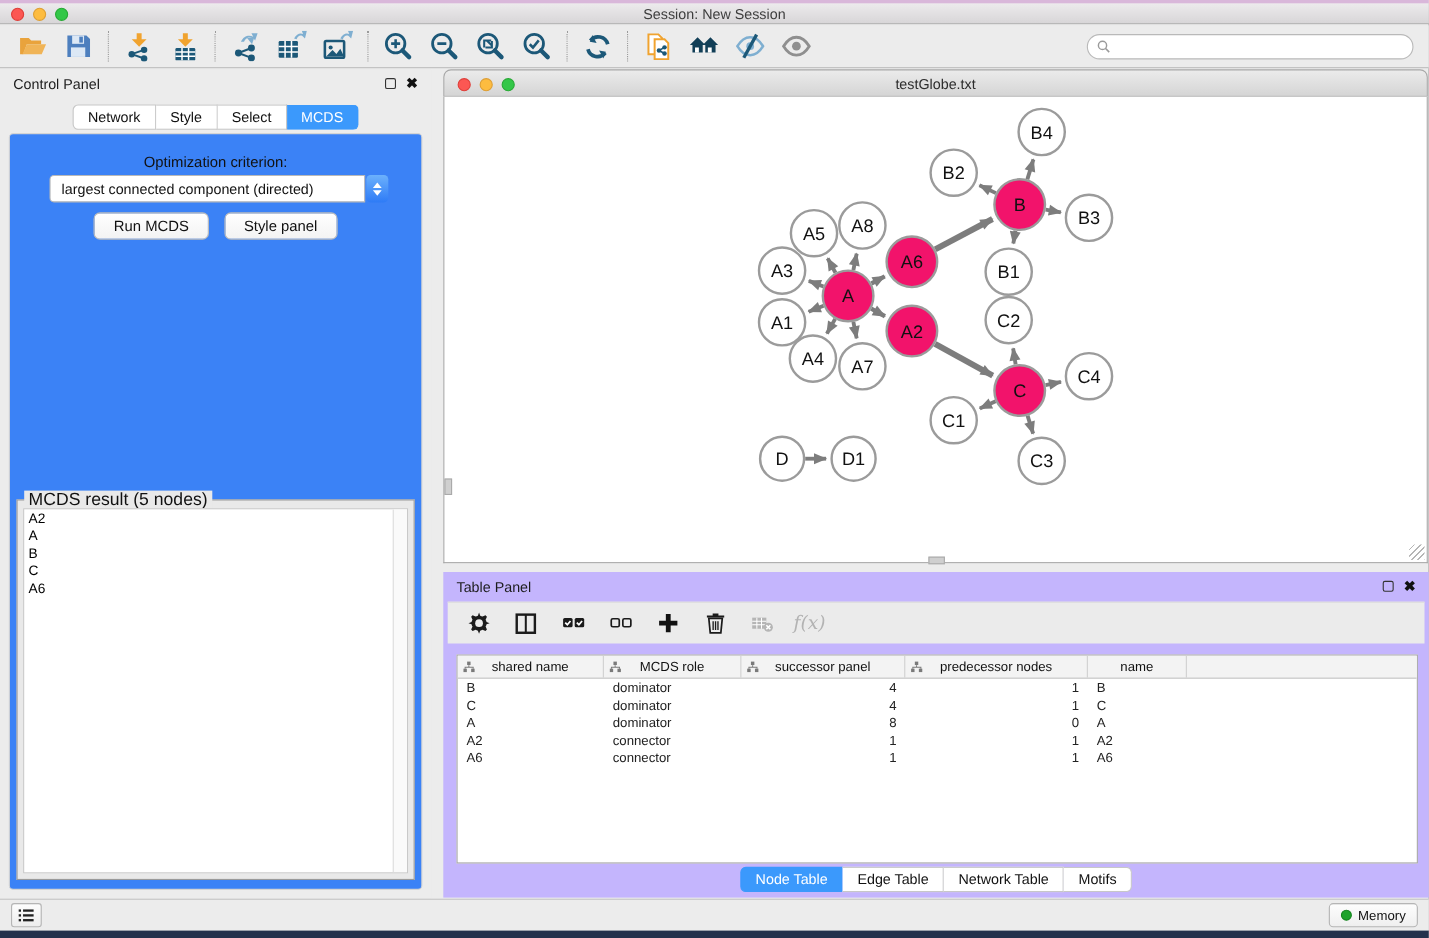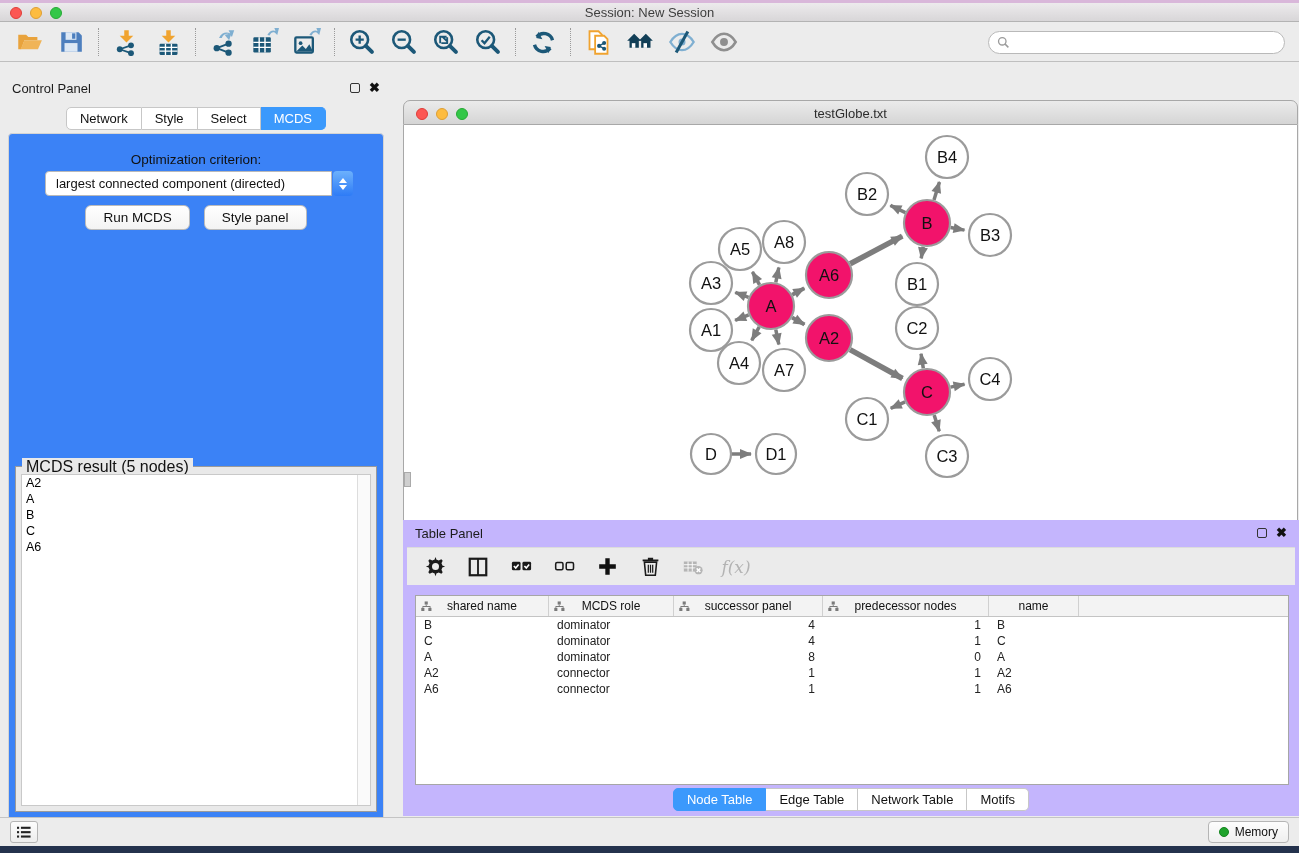--- a/index.html
+++ b/index.html
@@ -22,21 +22,21 @@
   
   .toolbar { position:absolute; left:0; top:23px; right:0; height:39px;
     background:#ececec; border-bottom:1px solid #bfbfbf; display:flex; align-items:center; padding:0 14px; }
   .tgroup { display:flex; align-items:center; gap:12px; }
   .sep { width:1px; height:28px; margin:0 12px; background:transparent; border-left:1px dotted #9a9a9a; }
   .tbi { width:30px; height:30px; display:flex; align-items:center; justify-content:center; cursor:default; }
   .searchbox { margin-left:auto; width:297px; height:23px; background:#fff; border:1px solid #b9b9b9;
     border-radius:12px; display:flex; align-items:center; padding:0 8px; gap:5px; }
   .searchbox input { border:none; outline:none; flex:1; font-size:12px; background:transparent; font-family:"Liberation Sans",sans-serif; }
   
-  .control-panel { position:absolute; left:0; top:75px; width:392px; height:754px; background:#ececec; }
+  .control-panel { position:absolute; left:0; top:63px; width:392px; height:754px; background:#ececec; }
   .panel-header { height:26px; display:flex; align-items:center; padding:0 12px; }
   .panel-header .ptitle { font-size:13px; color:#1c1c1c; }
   .panel-header .phicons { margin-left:auto; display:flex; align-items:center; gap:9px; }
   .float-ic { width:10px; height:10px; border:1.5px solid #333; border-radius:2px; }
   .close-ic { font-size:13px; font-weight:bold; color:#111; line-height:10px; }
   .cp-tabs { position:absolute; left:0; right:0; top:32px; display:flex; justify-content:center; }
   .segbtn { font-size:13px; padding:3px 13px; background:#fff; border:1px solid #c7c7c7; border-left:none;
     color:#111; height:23px; display:flex; align-items:center; cursor:pointer; }
   .segbtn:first-child { border-left:1px solid #c7c7c7; border-radius:5px 0 0 5px; }
   .segbtn:last-child { border-radius:0 5px 5px 0; }
@@ -57,21 +57,21 @@
     border:1px solid #bcbcbc; border-radius:6px; padding:4px 17px; cursor:pointer; }
   .result-group { position:absolute; left:6px; right:6px; top:332px; bottom:8px;
     border:1px solid #9a9a9a; background:#e9e9e9; }
   .result-title { position:absolute; top:-9px; left:6px; background:#e9e9e9; padding:0 4px;
     font-size:16px; color:#111; }
   .result-list { position:absolute; left:5px; right:5px; top:7px; bottom:5px; background:#fff;
     border:1px solid #c9c9c9; overflow:hidden; }
   .result-scroll { position:absolute; right:0; top:0; bottom:0; width:13px; background:#fafafa; border-left:1px solid #ddd; }
   .result-item { font-size:12.5px; line-height:16px; padding:0 4px; color:#000; }
   
-  .net-window { position:absolute; left:403px; top:63px; width:895px; height:449px;margin-top:37px; }
+  .net-window { position:absolute; left:403px; top:63px; width:895px; height:449px; }
   .net-titlebar { height:25px; background:linear-gradient(#ebebeb,#d5d5d5);
     border:1px solid #a8a8a8; border-radius:7px 7px 0 0; position:relative; }
   .net-titlebar .lights { top:7px; left:12px; }
   .net-titlebar .wtitle { position:absolute; left:0; right:0; top:5px; text-align:center; font-size:13px; color:#2c2c2c; }
   .net-canvas { position:relative; height:424px; background:#fff; border:1px solid #a8a8a8; border-top:none; }
   .net-canvas svg { position:absolute; left:0; top:0; }
   .resize-grip { position:absolute; right:2px; bottom:2px; width:14px; height:14px;
     background:repeating-linear-gradient(135deg, transparent 0 3px, #b5b5b5 3px 4px); }
   .vthumb { position:absolute; left:0px; top:347px; width:7px; height:15px; background:#cfcfcf; border:1px solid #aaa; }
   .hthumb { position:absolute; left:440px; bottom:-2px; width:15px; height:7px; background:#cfcfcf; border:1px solid #aaa; }

